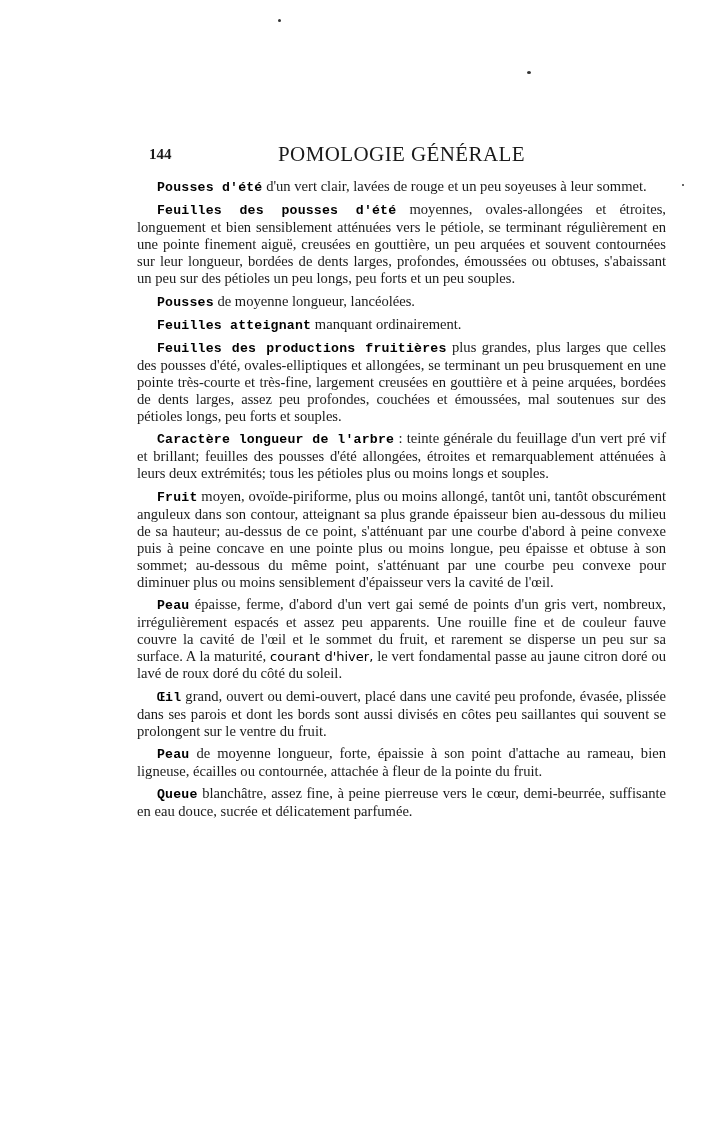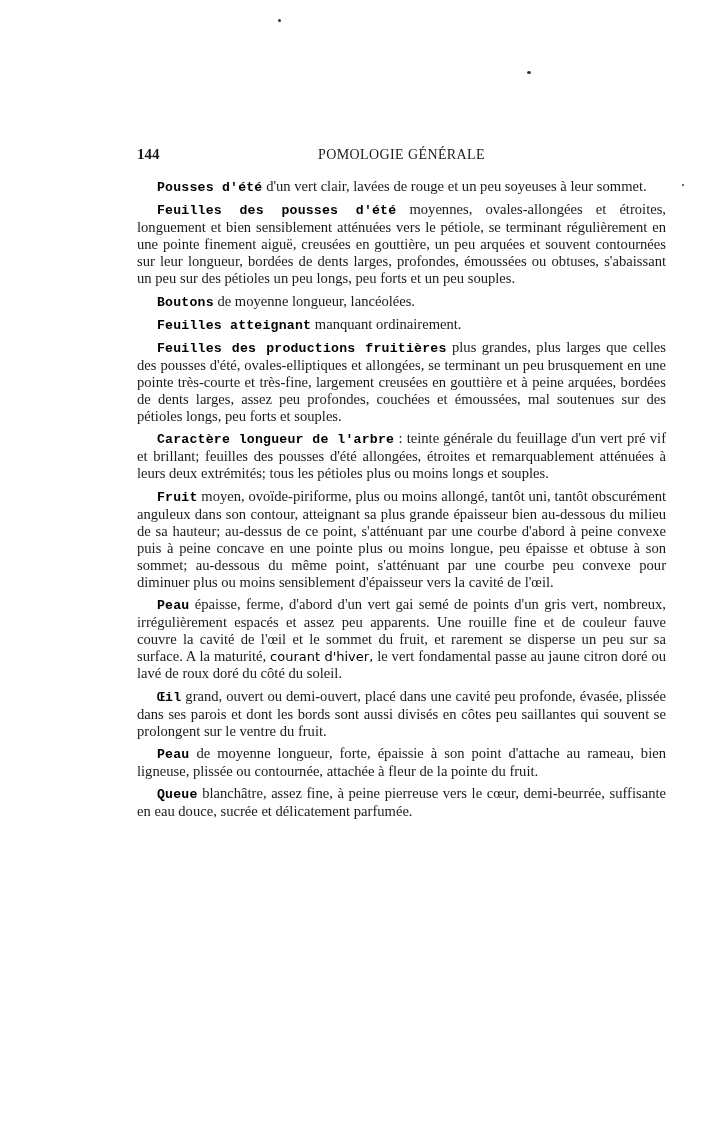--- a/index.html
+++ b/index.html
@@ -3,22 +3,22 @@
 <meta charset="utf-8">
 <style>
   html, body { margin: 0; padding: 0; background: #ffffff; }
   body { width: 707px; height: 1146px; position: relative; overflow: hidden; }
   .page {
     position: absolute; left: 137px; top: 146px; width: 529px;
     font-family: "Liberation Serif", "DejaVu Serif", serif;
     color: #1a1a1a; font-size: 14.6px; line-height: 17.1px;
   }
   .header { position: relative; height: 18px; margin-bottom: 14px; }
-  .page-number { position: absolute; left: 0; top: 0; font-weight: bold; font-size: 15px; text-align: right; }
-  .running-title { position: absolute; left: 0; right: 0; top: 0; text-align: center; font-size: 14px; letter-spacing: 0.4px; }
+  .page-number { position: absolute; left: 12px; top: 0; font-weight: bold; font-size: 15px; text-align: right; }
+  .running-title { position: absolute; left: 0; right: 0; top: 0; text-align: center; font-size: 21px; letter-spacing: 0.4px; }
   .para { text-align: justify; text-indent: 20px; margin: 0 0 5px 0; hyphens: none; }
   .term {
     font-family: Liberation Mono, monospace; font-weight: bold; font-size: 13.2px;
     letter-spacing: 0.2px; color: #000;
   }
   .inline-term {
     font-family: "DejaVu Sans", sans-serif; font-weight: normal; font-size: 13px; color: #000;
   }
   .speck { position: absolute; background: #333; border-radius: 50%; }
 </style>
@@ -30,22 +30,22 @@
 <div class="speck" style="left:682px;top:184px;width:2px;height:2px;"></div>
 
 <div class="page">
   <div class="header">
     <span class="page-number">144</span>
     <span class="running-title">POMOLOGIE GÉNÉRALE</span>
   </div>
 
   <p class="para"><span class="term">Pousses d'été</span><span> d'un vert clair, lavées de rouge et un peu soyeuses à leur sommet.</span></p>
   <p class="para"><span class="term">Feuilles des pousses d'été</span><span> moyennes, ovales-allongées et étroites, longuement et bien sensiblement atténuées vers le pétiole, se terminant régulièrement en une pointe finement aiguë, creusées en gouttière, un peu arquées et souvent contournées sur leur longueur, bordées de dents larges, profondes, émoussées ou obtuses, s'abaissant un peu sur des pétioles un peu longs, peu forts et un peu souples.</span></p>
-  <p class="para"><span class="term">Boutons</span><span> de moyenne longueur, lancéolées.</span></p>
+  <p class="para"><span class="term">Pousses</span><span> de moyenne longueur, lancéolées.</span></p>
   <p class="para"><span class="term">Feuilles atteignant</span><span> manquant ordinairement.</span></p>
   <p class="para"><span class="term">Feuilles des productions fruitières</span><span> plus grandes, plus larges que celles des pousses d'été, ovales-elliptiques et allongées, se terminant un peu brusquement en une pointe très-courte et très-fine, largement creusées en gouttière et à peine arquées, bordées de dents larges, assez peu profondes, couchées et émoussées, mal soutenues sur des pétioles longs, peu forts et souples.</span></p>
   <p class="para"><span class="term">Caractère longueur de l'arbre</span><span> : teinte générale du feuillage d'un vert pré vif et brillant; feuilles des pousses d'été allongées, étroites et remarquablement atténuées à leurs deux extrémités; tous les pétioles plus ou moins longs et souples.</span></p>
   <p class="para"><span class="term">Fruit</span><span> moyen, ovoïde-piriforme, plus ou moins allongé, tantôt uni, tantôt obscurément anguleux dans son contour, atteignant sa plus grande épaisseur bien au-dessous du milieu de sa hauteur; au-dessus de ce point, s'atténuant par une courbe d'abord à peine convexe puis à peine concave en une pointe plus ou moins longue, peu épaisse et obtuse à son sommet; au-dessous du même point, s'atténuant par une courbe peu convexe pour diminuer plus ou moins sensiblement d'épaisseur vers la cavité de l'œil.</span></p>
   <p class="para"><span class="term">Peau</span><span> épaisse, ferme, d'abord d'un vert gai semé de points d'un gris vert, nombreux, irrégulièrement espacés et assez peu apparents. Une rouille fine et de couleur fauve couvre la cavité de l'œil et le sommet du fruit, et rarement se disperse un peu sur sa surface. A la maturité, </span><span class="inline-term">courant d'hiver,</span><span> le vert fondamental passe au jaune citron doré ou lavé de roux doré du côté du soleil.</span></p>
   <p class="para"><span class="term">Œil</span><span> grand, ouvert ou demi-ouvert, placé dans une cavité peu profonde, évasée, plissée dans ses parois et dont les bords sont aussi divisés en côtes peu saillantes qui souvent se prolongent sur le ventre du fruit.</span></p>
-  <p class="para"><span class="term">Peau</span><span> de moyenne longueur, forte, épaissie à son point d'attache au rameau, bien ligneuse, plissée ou contournée, attachée à fleur de la pointe du fruit.</span></p>
+  <p class="para"><span class="term">Peau</span><span> de moyenne longueur, forte, épaissie à son point d'attache au rameau, bien ligneuse, écailles ou contournée, attachée à fleur de la pointe du fruit.</span></p>
   <p class="para"><span class="term">Queue</span><span> blanchâtre, assez fine, à peine pierreuse vers le cœur, demi-beurrée, suffisante en eau douce, sucrée et délicatement parfumée.</span></p>
 </div>
 
 </body></html>

